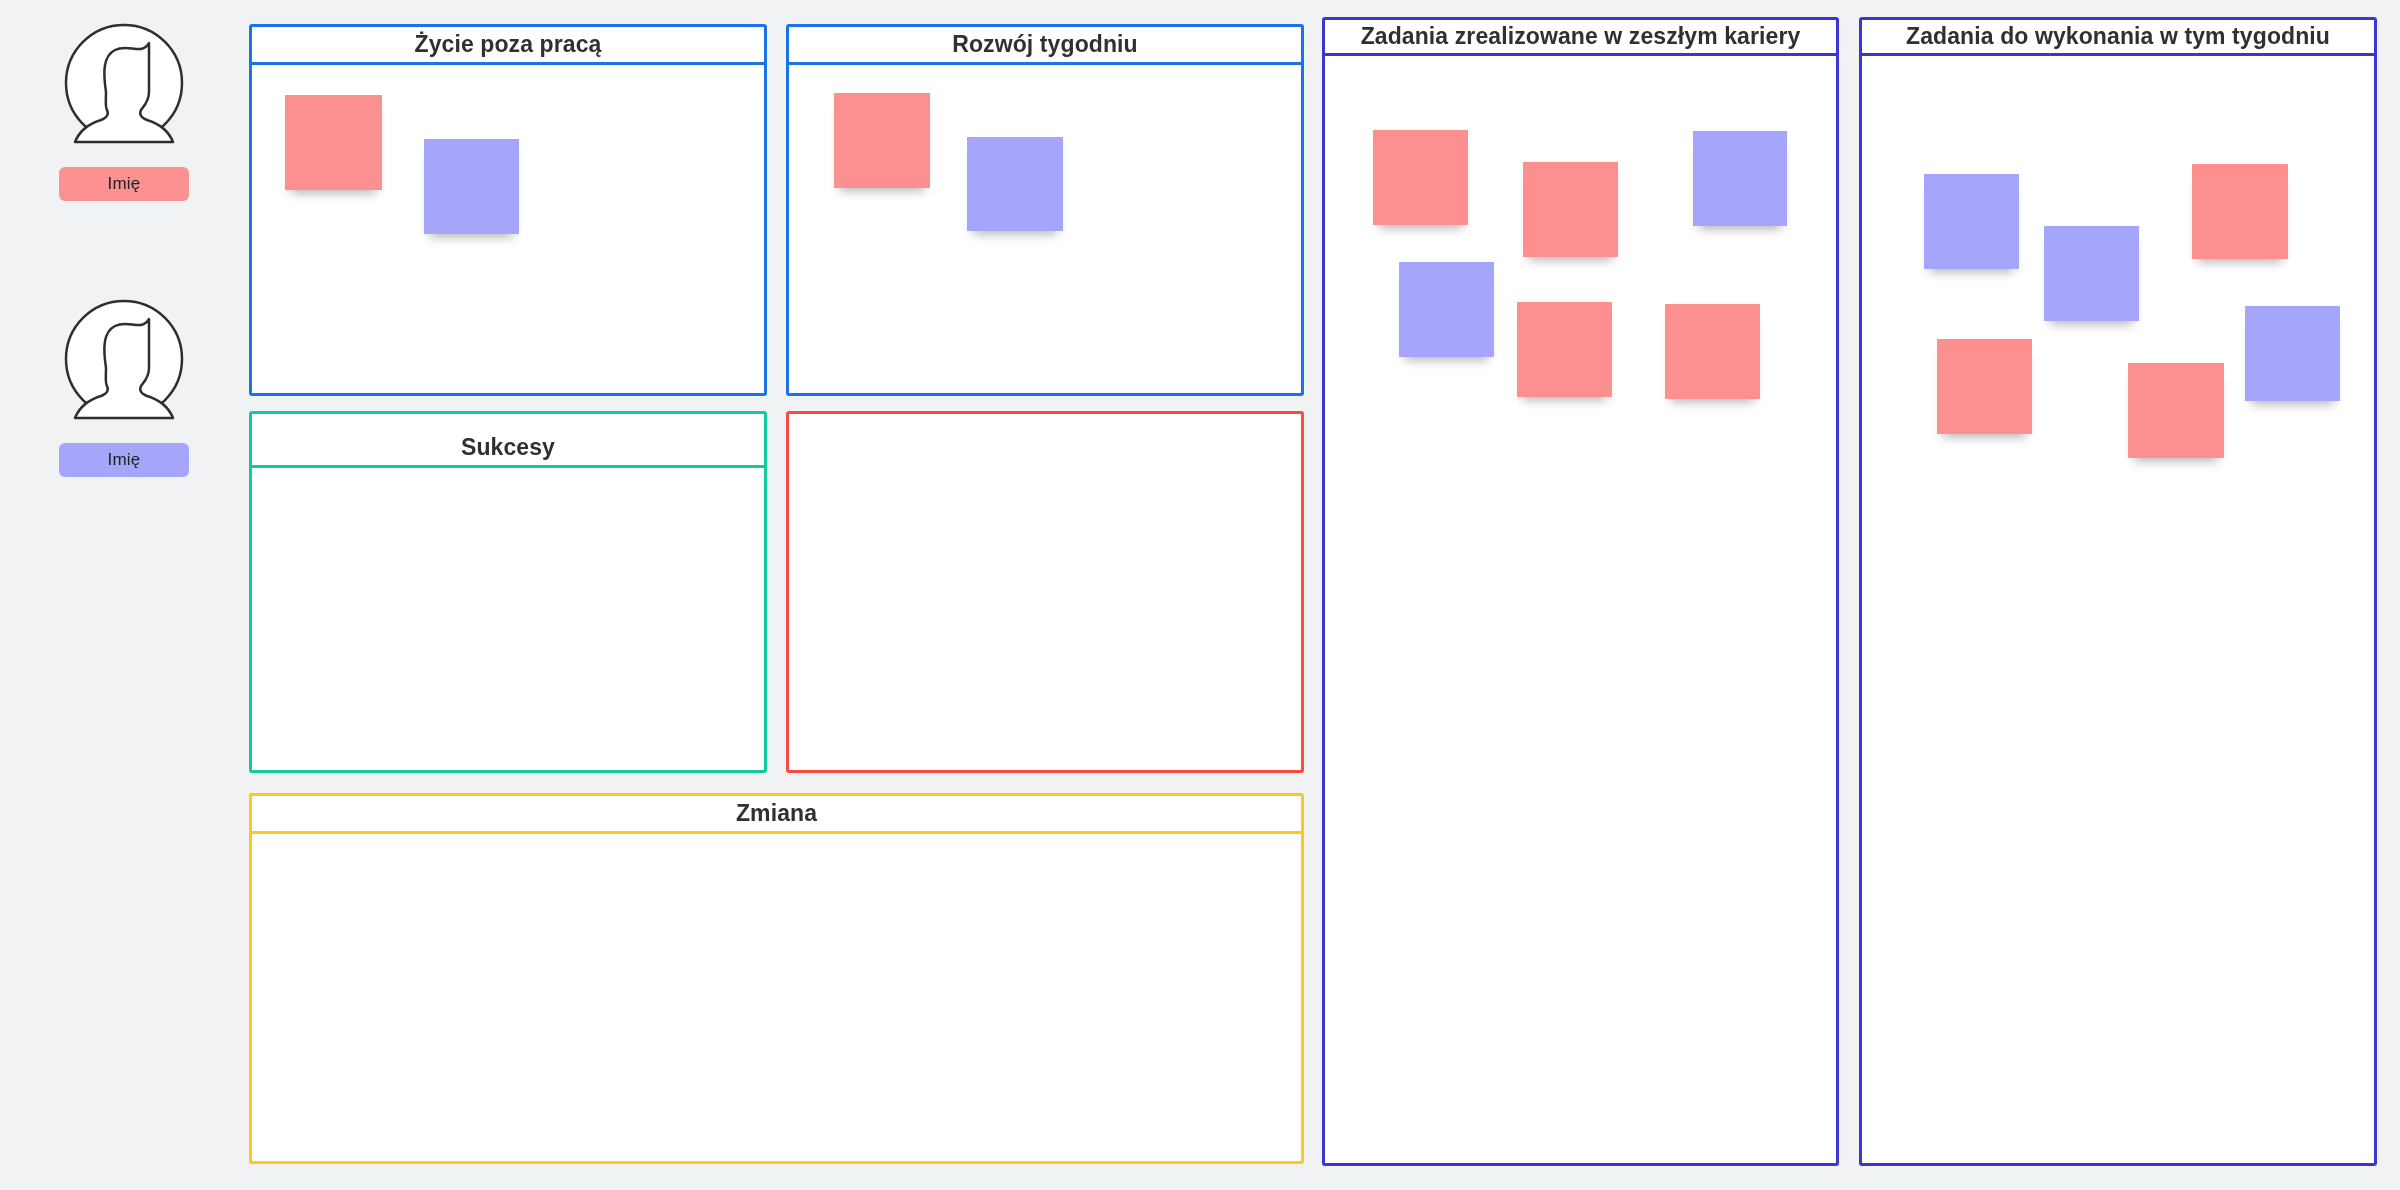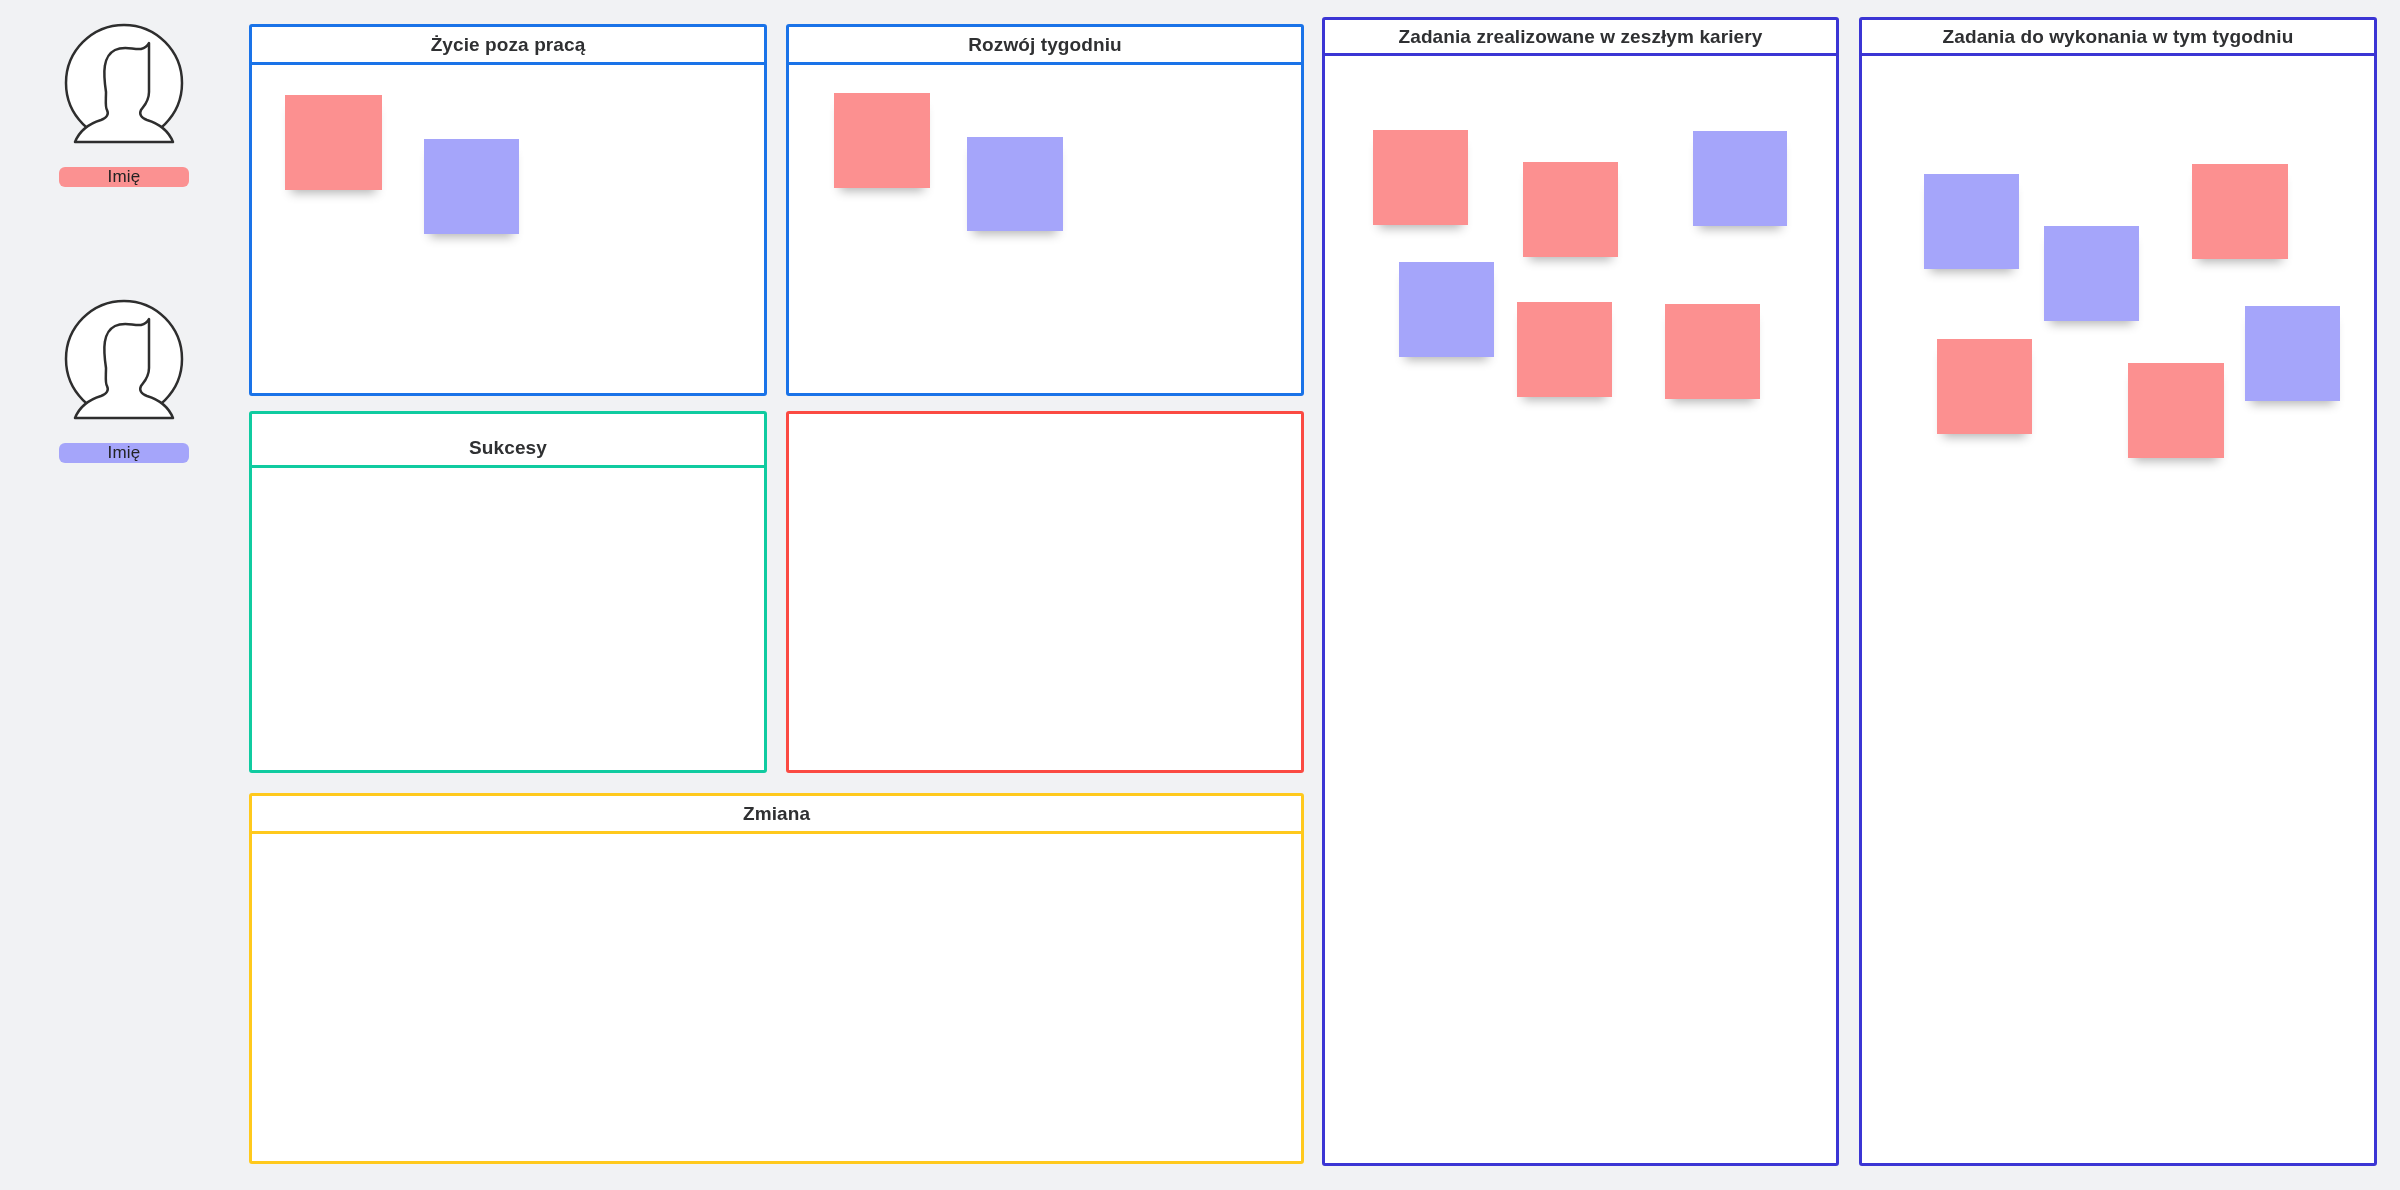--- a/index.html
+++ b/index.html
@@ -41,21 +41,21 @@
   .avatar {
     width: 122px;
     height: 122px;
     margin: 0 auto;
     display: block;
   }
   .avatar svg { display: block; }
 
   .name-chip {
     width: 130px;
-    height: 20px;
+    height: 34px;
     margin: 23px auto 0 auto;
     border-radius: 6px;
     display: flex;
     align-items: center;
     justify-content: center;
     font-size: 17px;
     color: #222;
     letter-spacing: .2px;
   }
   .name-chip.pink   { background: #FB9191; }
@@ -75,21 +75,21 @@
     height: 38px;
     box-sizing: border-box;
     display: flex;
     align-items: center;
     justify-content: center;
     border-bottom-style: solid;
     border-bottom-width: 3px;
     background: #FFFFFF;
   }
   .panel-title {
-    font-size: 19px;
+    font-size: 23px;
     font-weight: bold;
     color: #2F3032;
     white-space: nowrap;
     letter-spacing: .1px;
   }
   .panel-body {
     position: relative;
     width: 100%;
     height: calc(100% - 41px);
     background: #FFFFFF;

